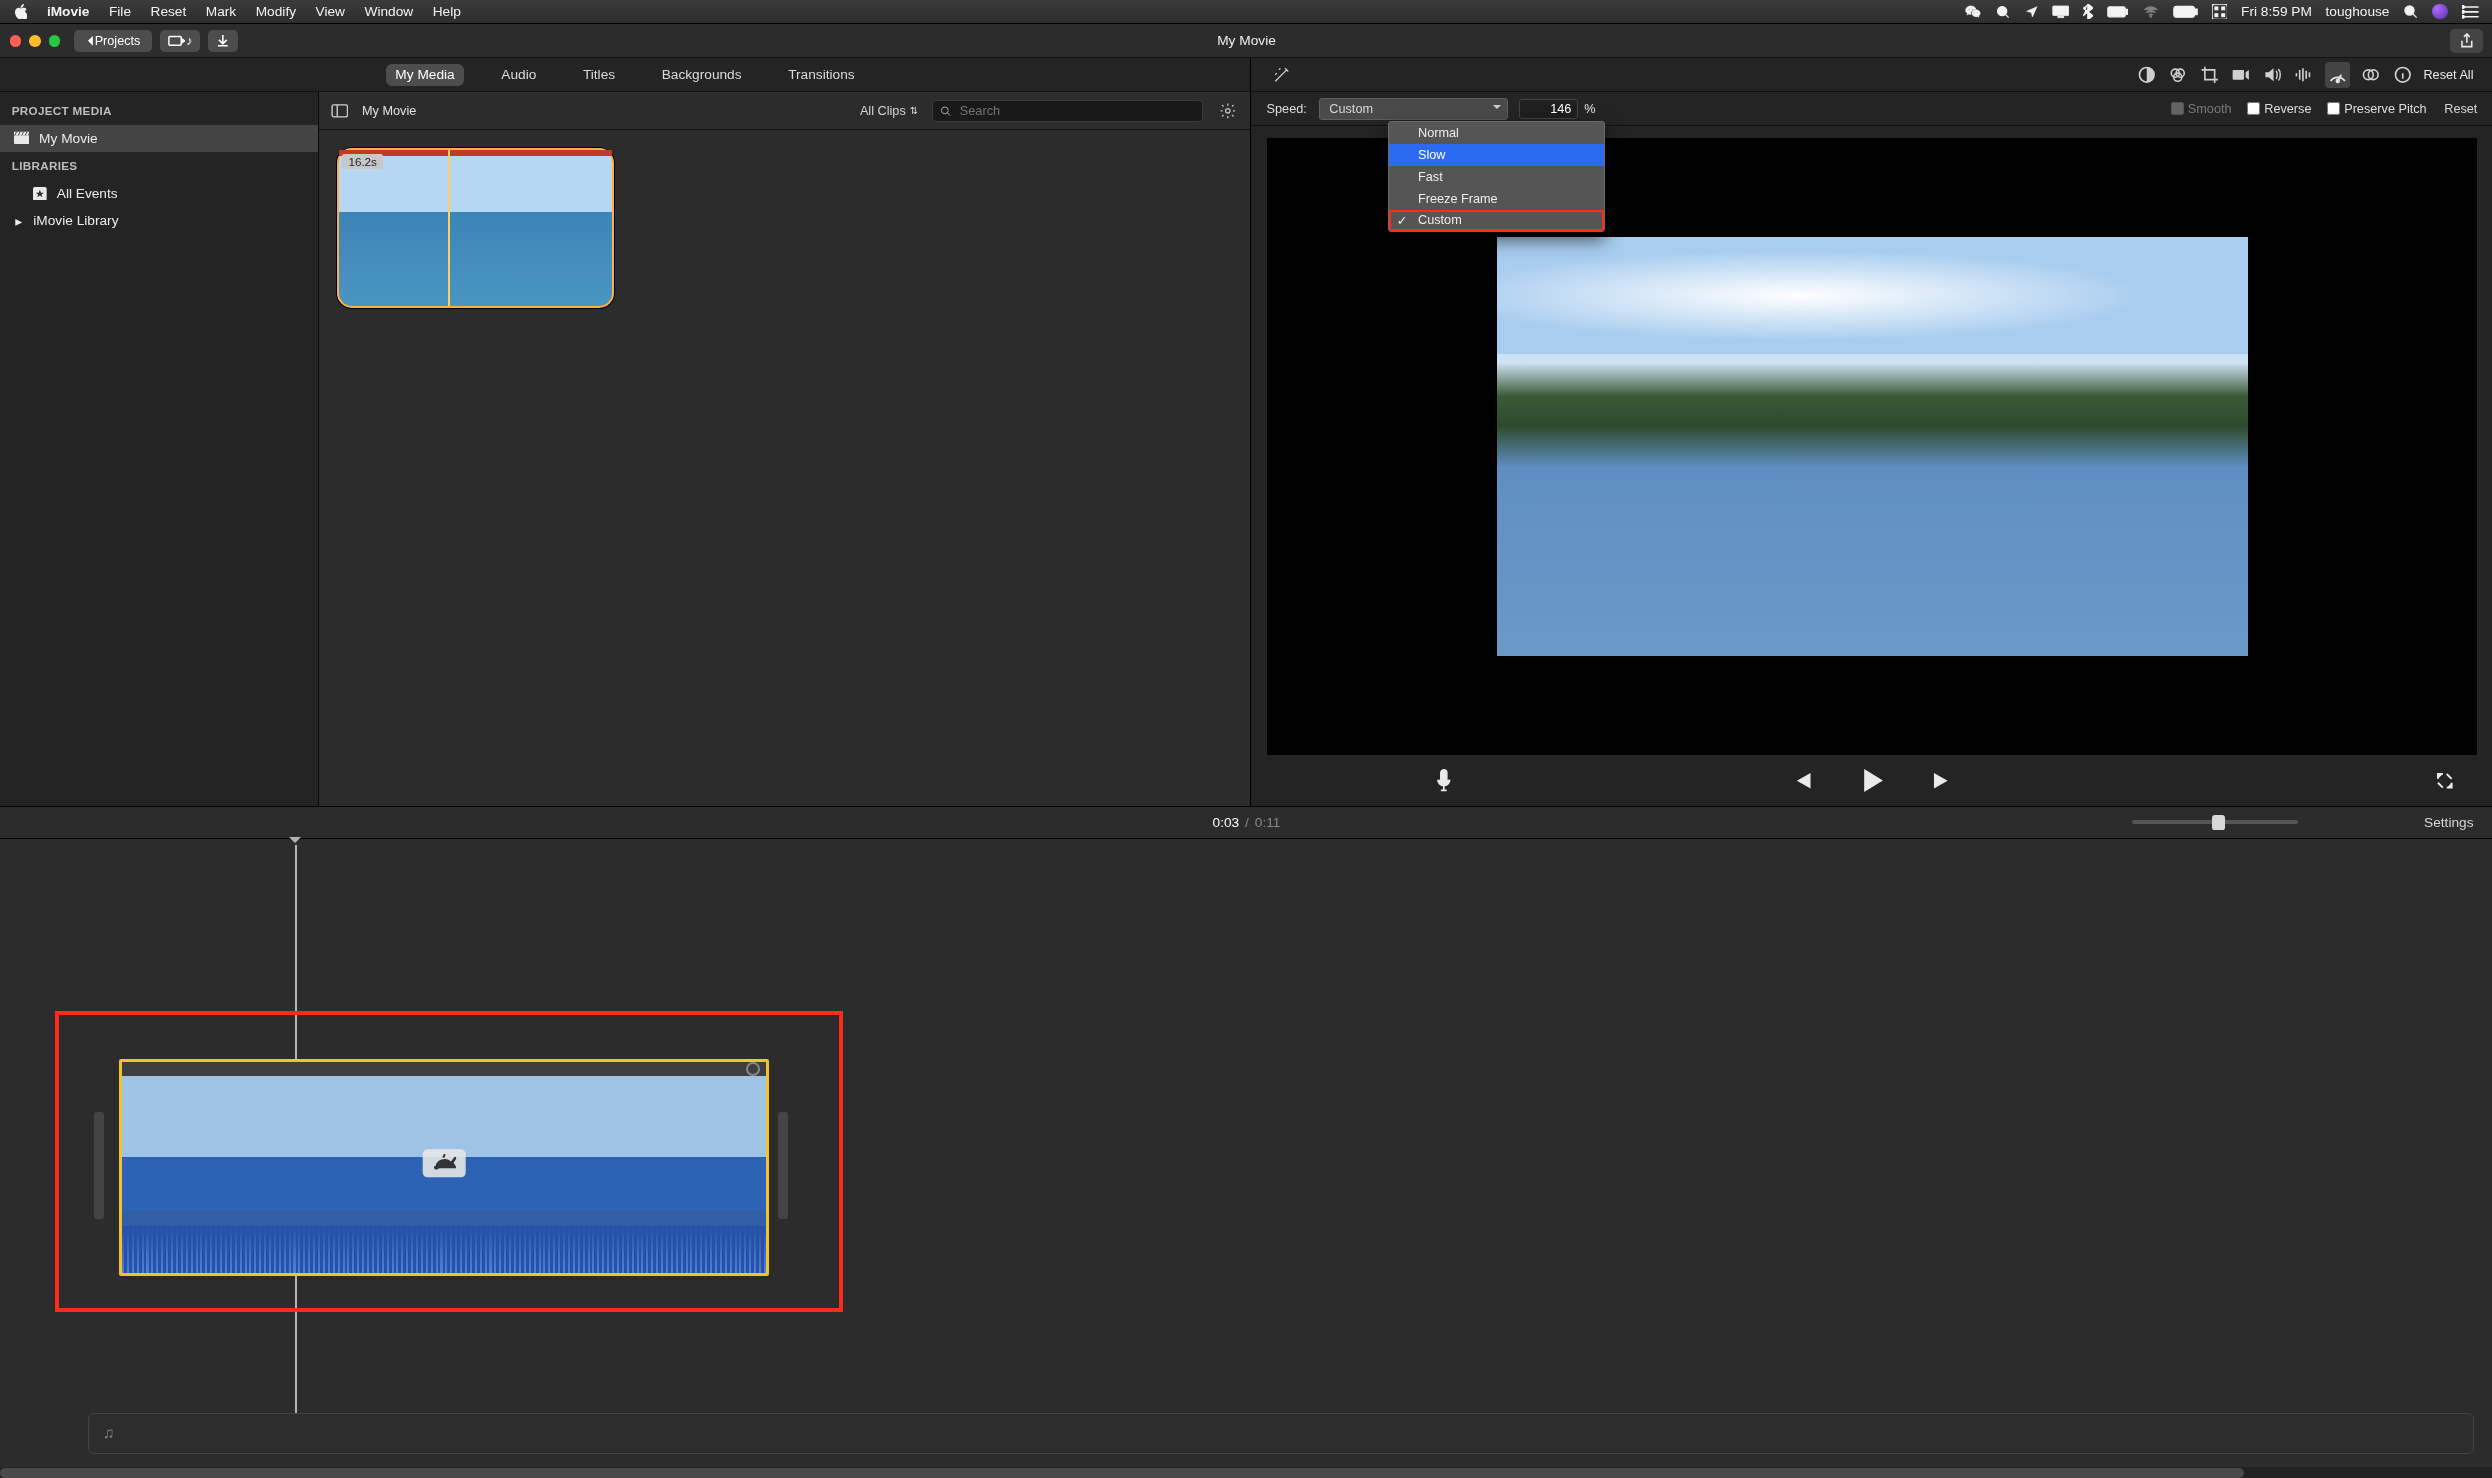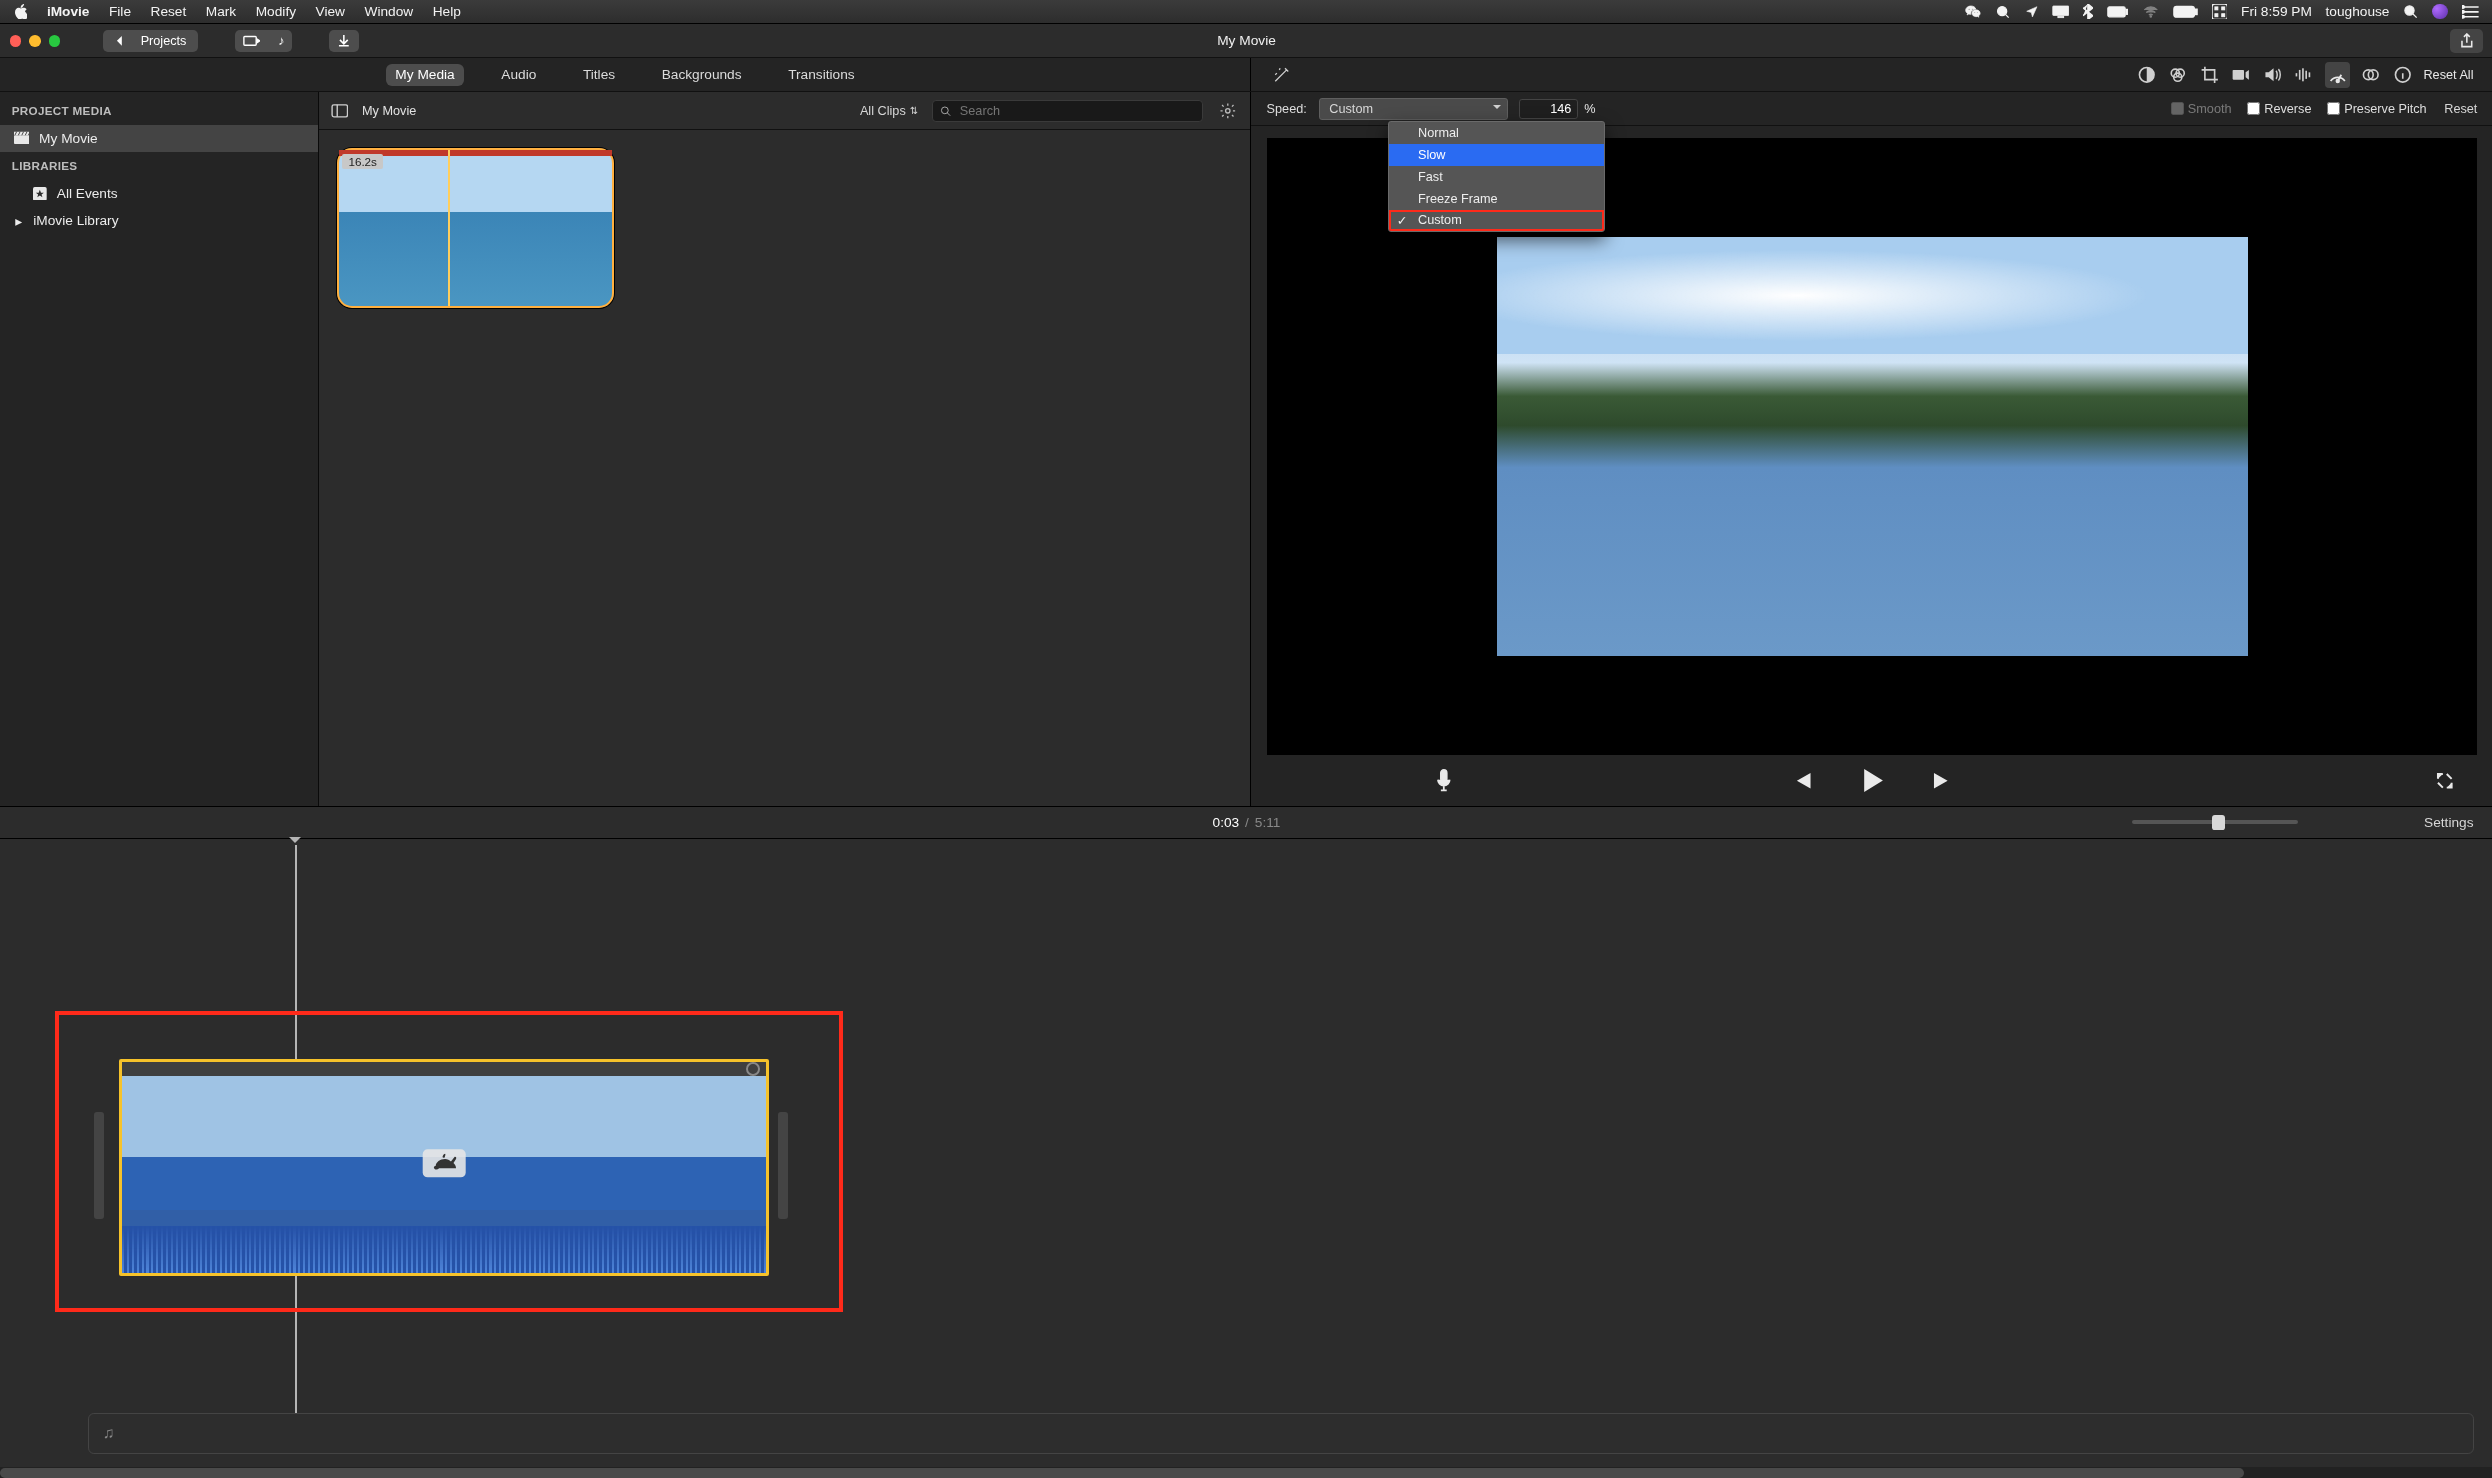--- a/index.html
+++ b/index.html
@@ -58,21 +58,21 @@
     display:flex;align-items:center;padding:0 9.8px;position:relative;
   }
   .traffic{display:flex;gap:7.8px;margin-right:13.7px;}
   .traffic span{width:11.7px;height:11.7px;border-radius:50%;}
   .tl-close{background:#ff5f57;}
   .tl-min{background:#febc2e;}
   .tl-max{background:#28c840;}
   .title-bar .grp{display:flex;gap:7.8px;}
   .title-bar .btn{
     background:var(--grey-600);border-radius:4.9px;padding:3.9px 11.7px;color:#fff;
-    display:flex;align-items:center;gap:18px;font-size:12.7px;margin-left:29px;
+    display:flex;align-items:center;gap:1px;font-size:12.7px;
   }
   .title-bar .btn.small{padding:3.9px 7.8px;}
   .title-bar .title{position:absolute;left:50%;transform:translateX(-50%);font-size:13.7px;color:#f0f0f0;}
   .title-bar .share{margin-left:auto;background:var(--grey-650);border-radius:4.9px;padding:3.9px 9.8px;}
   
   .content-tabs{
     height:var(--tabs-h);display:flex;background:var(--grey-850);border-bottom:1px solid #111;
   }
   .content-tabs .left,.content-tabs .right{display:flex;align-items:center;}
   .content-tabs .left{flex:0 0 1250px;justify-content:center;gap:27px;border-right:1px solid #000;}
@@ -536,21 +536,21 @@
             <path d="M2 7V2h5M16 11v5h-5M11 2l5 5M7 16l-5-5"></path>
           </svg>
         </span>
     </div>
   </div>
 </div>
 
 <div class="time-bar">
   <span class="cur">0:03</span>
   <span class="sep">/</span>
-  <span class="tot">5:11</span>
+  <span class="tot">0:11</span>
   <div class="zoom-slider">
     <div class="knob"></div>
   </div>
   <span class="settings">Settings</span>
 </div>
 
 <div class="timeline">
   <div class="playhead"></div>
   <div class="tl-red-box"></div>
   <div class="trim-handle left"></div>

